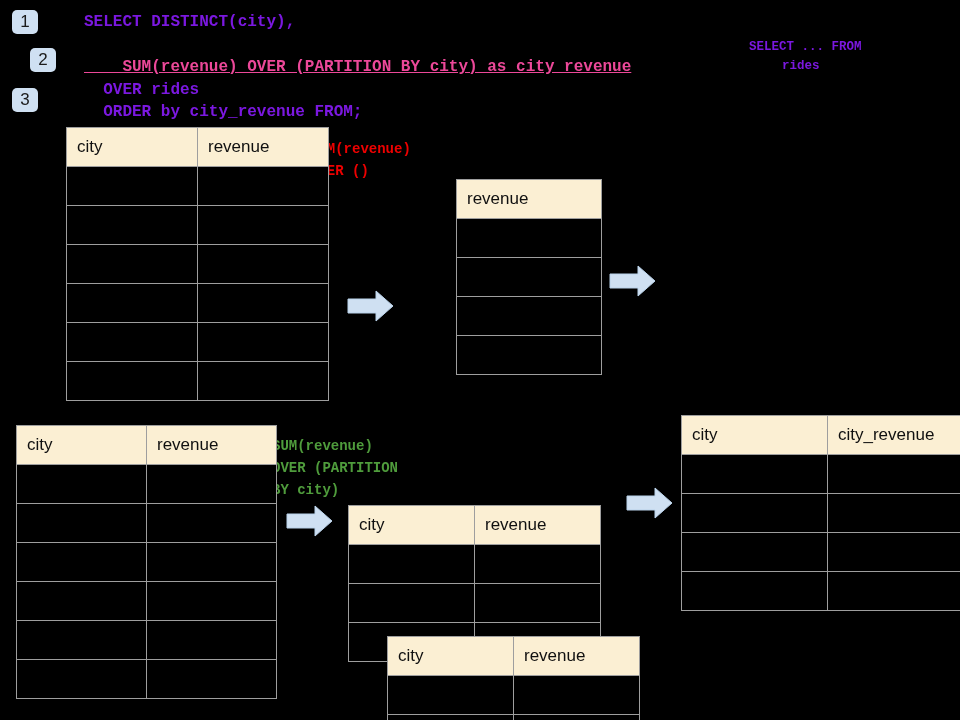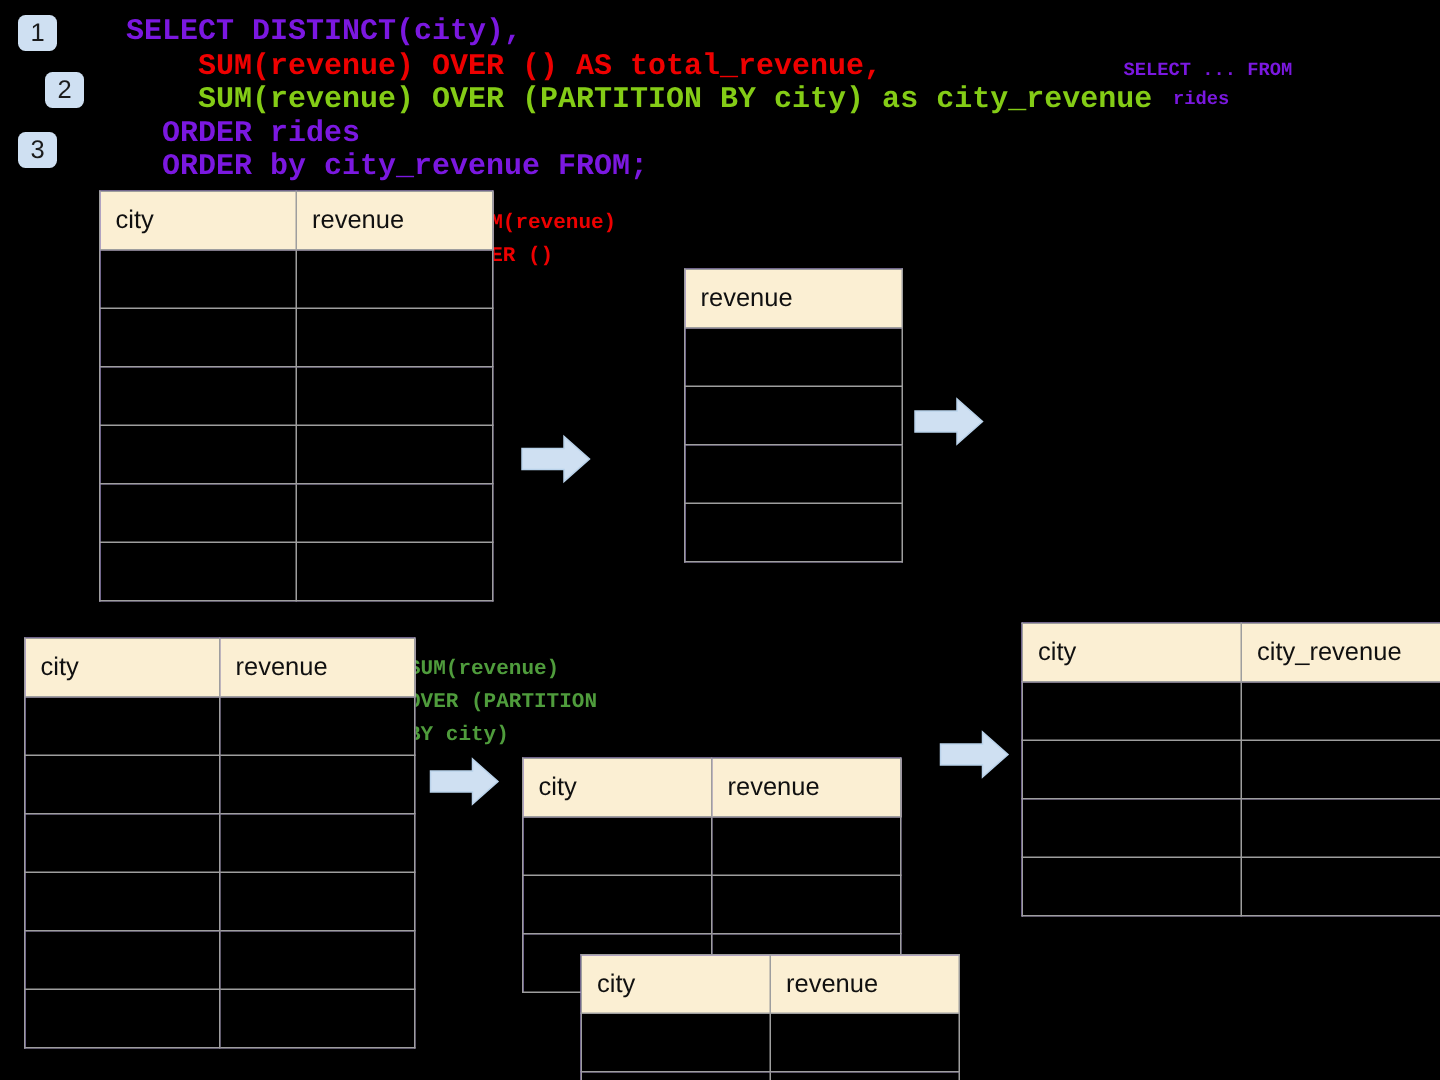--- a/index.html
+++ b/index.html
@@ -25,24 +25,24 @@
     width:26px;height:24px;
   }
 
   
   .code{
     position:absolute;
     font-family:"Liberation Mono", monospace;
     font-weight:bold;
     white-space:pre;
   }
-  .code-main{font-size:20px;line-height:22.5px;}
+  .code-main{font-size:16px;line-height:22.5px;}
   .c-purple{color:#7b18e0;}
   .c-red{color:#ee0000;}
-  .c-green{color:#84cc16;}
+  .c-green{color:#ec4899;text-decoration:underline;}
   .code-side{
     position:absolute;
     font-family:"Liberation Mono", monospace;
     font-weight:bold;
     font-size:12.5px;
     line-height:19px;
     color:#7b18e0;
     white-space:pre;
   }
 
@@ -55,21 +55,21 @@
     line-height:22.5px;
     white-space:pre;
   }
   .anno.red{color:#ee0000;}
   .anno.green{color:#4f9c3c;}
 
   
   .tbl{
     position:absolute;
     border-collapse:collapse;
-    background:#8b5cf6;
+    background:#0c4a6e;
     table-layout:fixed;
   }
   .tbl td{
     border:1px solid #9e9e9e;
     background:#000;
     padding:0;
     height:38px;
   }
   .tbl td.hdr{
     background:#fbefd3;
@@ -88,23 +88,22 @@
 </head>
 <body>
 
 <div id="stage">
 
   <div class="badge" style="left:12px;top:10px;">1</div>
   <div class="badge" style="left:30px;top:48px;">2</div>
   <div class="badge" style="left:12px;top:88px;">3</div>
 
   <div class="code code-main c-purple" style="left:84px;top:11px;">SELECT DISTINCT(city),</div>
-  <div class="code code-main c-red" style="left:84px;top:33.5px;">    SUM(revenue) OVER () AS total_revenue,</div>
   <div class="code code-main c-green" style="left:84px;top:56px;">    SUM(revenue) OVER (PARTITION BY city) as city_revenue</div>
-  <div class="code code-main c-purple" style="left:84px;top:78.5px;">  ORDER rides</div>
+  <div class="code code-main c-purple" style="left:84px;top:78.5px;">  OVER rides</div>
   <div class="code code-main c-purple" style="left:84px;top:101px;">  ORDER by city_revenue FROM;</div>
 
   <div class="code-side" style="left:749px;top:38px;">SELECT ... FROM</div>
   <div class="code-side" style="left:782px;top:57px;">rides</div>
 
   <div class="anno red" style="left:310px;top:138px;">SUM(revenue)</div>
   <div class="anno red" style="left:310px;top:160px;">OVER ()</div>
 
   <div class="anno green" style="left:272px;top:435px;">SUM(revenue)</div>
   <div class="anno green" style="left:272px;top:457px;">OVER (PARTITION</div>

